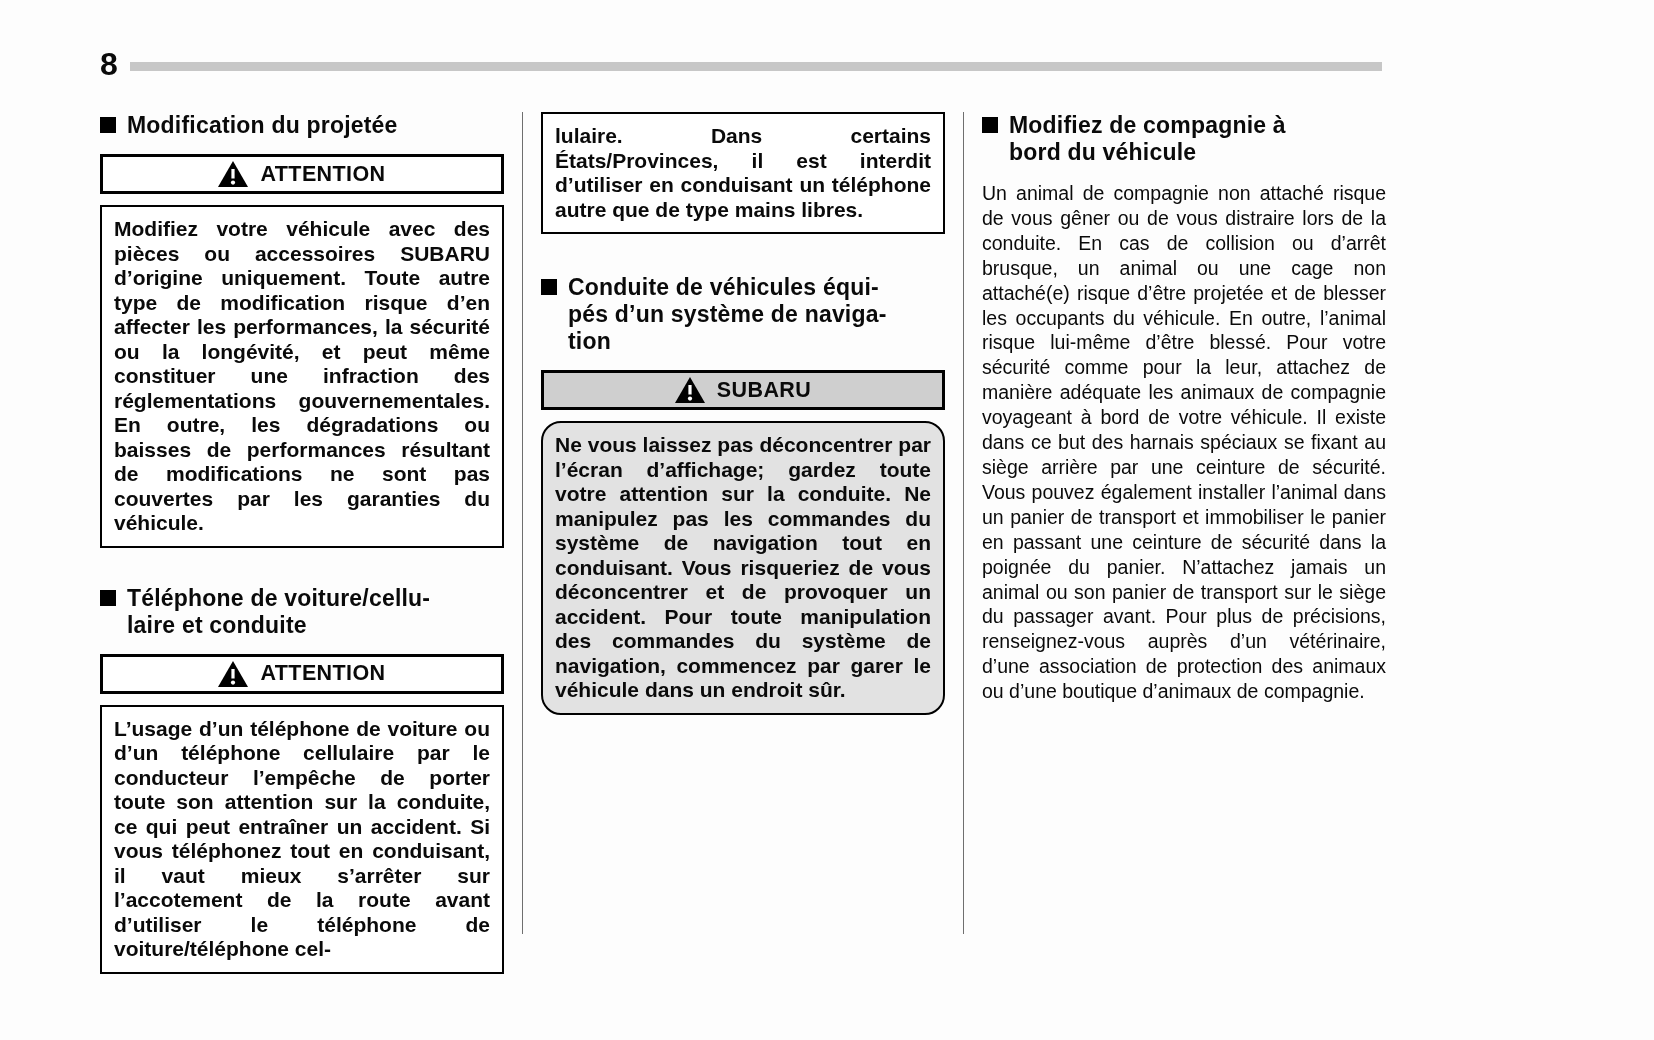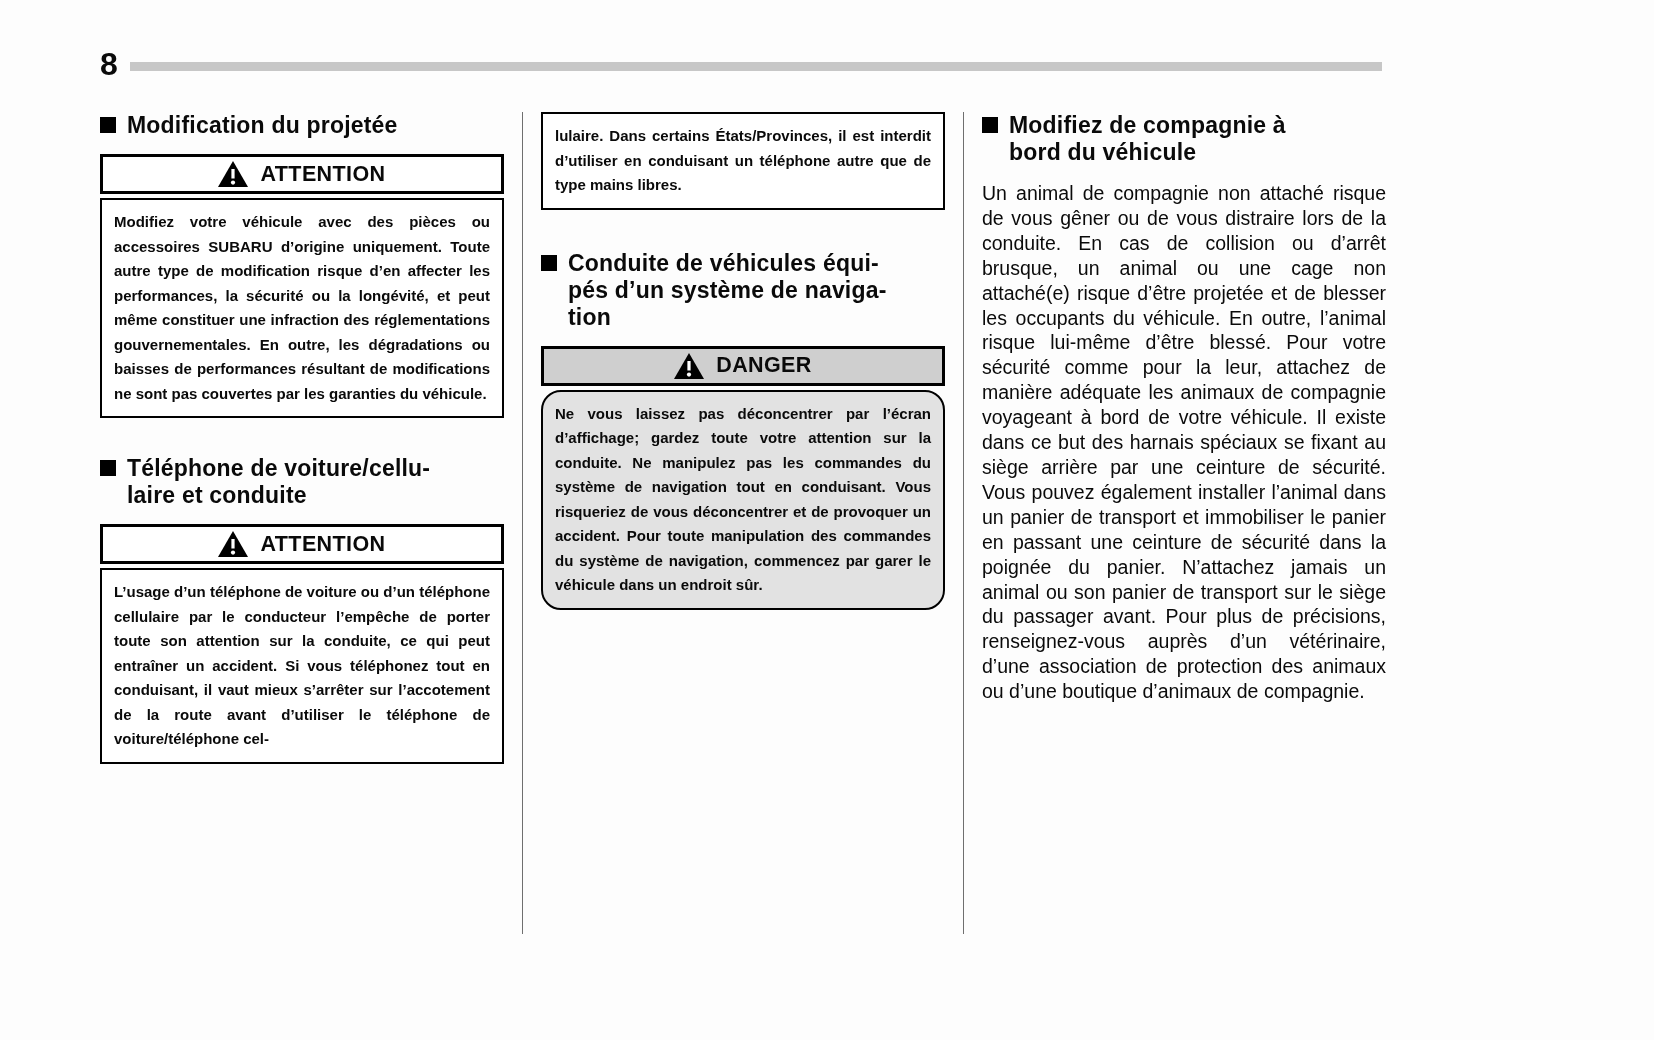--- a/index.html
+++ b/index.html
@@ -23,30 +23,30 @@
   .vdivider { width:1px; height:822px; background:#6f6f6f; margin:0 18px; flex:none; }
 
   
   .heading { display:flex; font-size:23px; font-weight:bold; line-height:27px; margin-bottom:15px; }
   .sq { flex:none; width:16px; height:16px; background:#000; margin:5px 11px 0 0; }
   .heading-text { white-space:pre-line; letter-spacing:0.2px; }
 
   
   .warn-head {
     display:flex; align-items:center; justify-content:center; gap:12px;
-    border:3px solid #000; height:40px; margin-bottom:4px;
+    border:3px solid #000; height:40px; margin-bottom:11px;
     font-size:21.5px; font-weight:bold; letter-spacing:0.4px; background:#fff;
   }
   .warn-head.gray { background:#cfcfcf; }
   .tri { display:flex; align-items:center; }
 
   
   .warn-body {
     border:2px solid #000; padding:10px 12px;
-    font-size:15px; font-weight:bold; line-height:24.5px;
+    font-size:21px; font-weight:bold; line-height:24.5px;
     text-align:justify; background:#fff;
   }
   .warn-body.gray { background:#e2e2e2;border-radius:20px; }
 
   
   .body-text { font-size:19.5px; line-height:24.9px; text-align:justify; }
 
   .mt-lg { margin-top:37px; }
   .mt-md { margin-top:40px; }
 </style>
@@ -112,21 +112,21 @@
       </div>
 
       <div class="warn-head gray">
         <span class="tri">
           <svg width="30" height="26" viewBox="0 0 30 26" aria-hidden="true">
               <path d="M15 0 L30 26 L0 26 Z" fill="#000"></path>
               <rect x="13.4" y="8" width="3.2" height="9.5" fill="#fff"></rect>
               <circle cx="15" cy="21.6" r="2.1" fill="#fff"></circle>
             </svg>
         </span>
-        <span>DANGER</span>
+        <span>SUBARU</span>
       </div>
       <div class="warn-body gray">Ne vous laissez pas déconcentrer par l’écran d’affichage; gardez toute votre attention sur la conduite. Ne manipulez pas les commandes du système de navigation tout en conduisant. Vous risqueriez de vous déconcentrer et de provoquer un accident. Pour toute manipulation des commandes du système de navigation, commencez par garer le véhicule dans un endroit sûr.</div>
     </section>
 
     <div class="vdivider"></div>
 
     <section class="col">
       <div class="heading">
         <span class="sq"></span>
         <span class="heading-text">Modifiez de compagnie à

